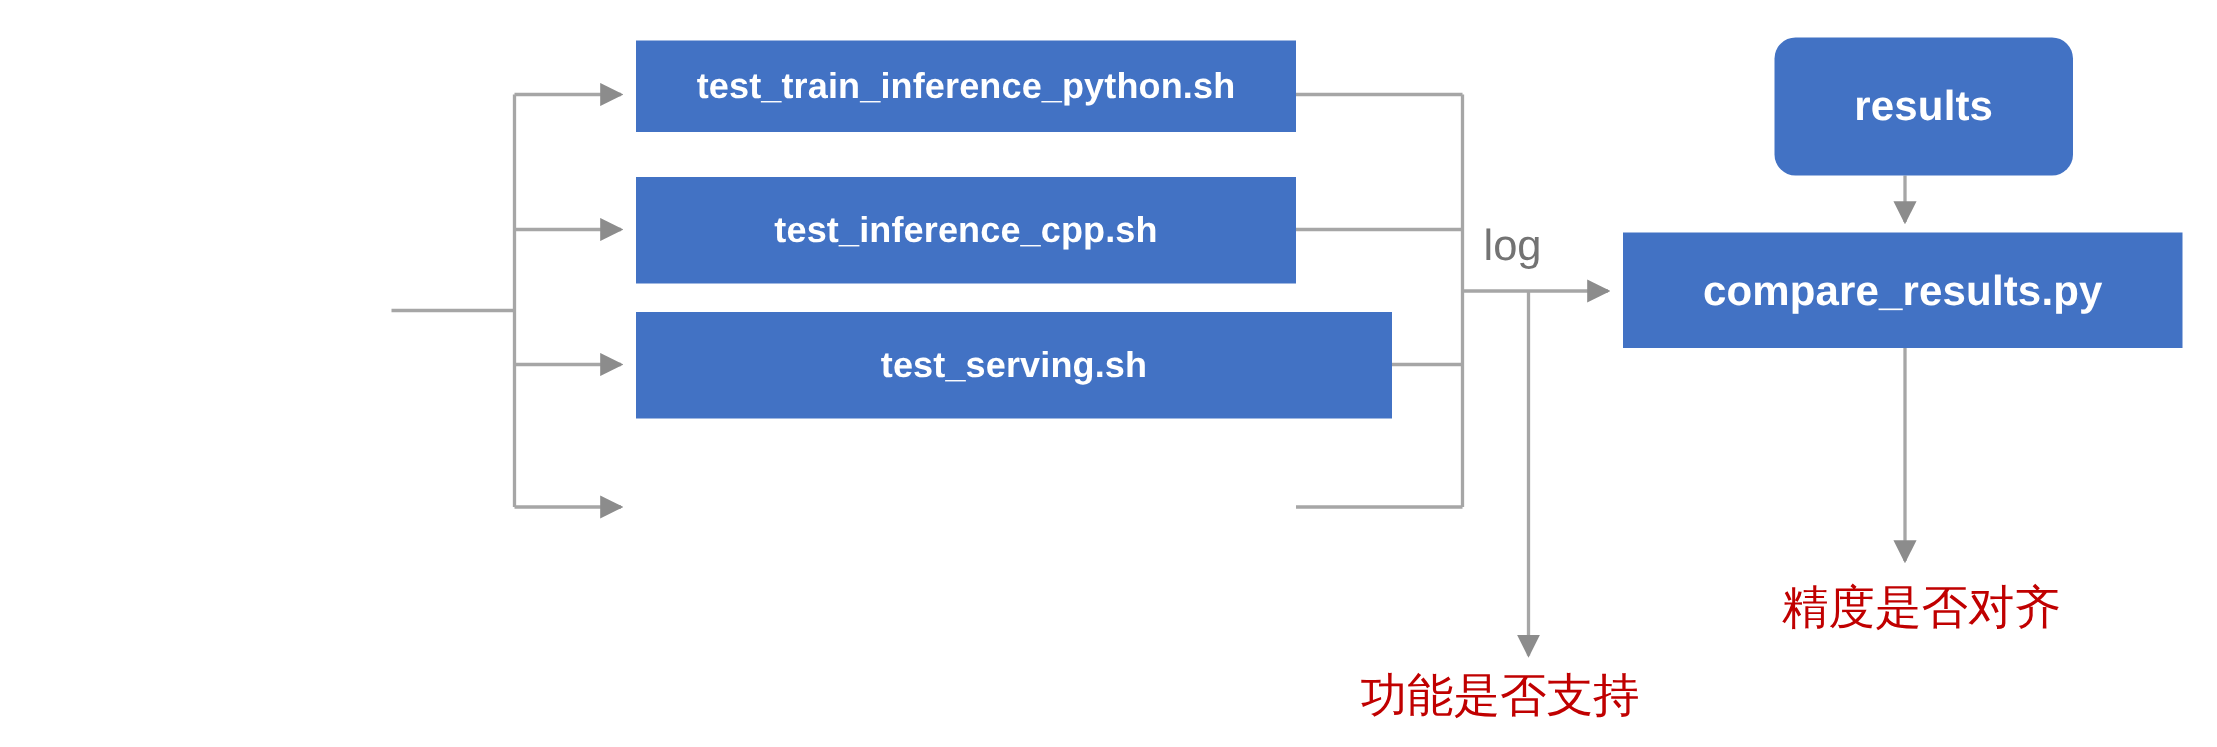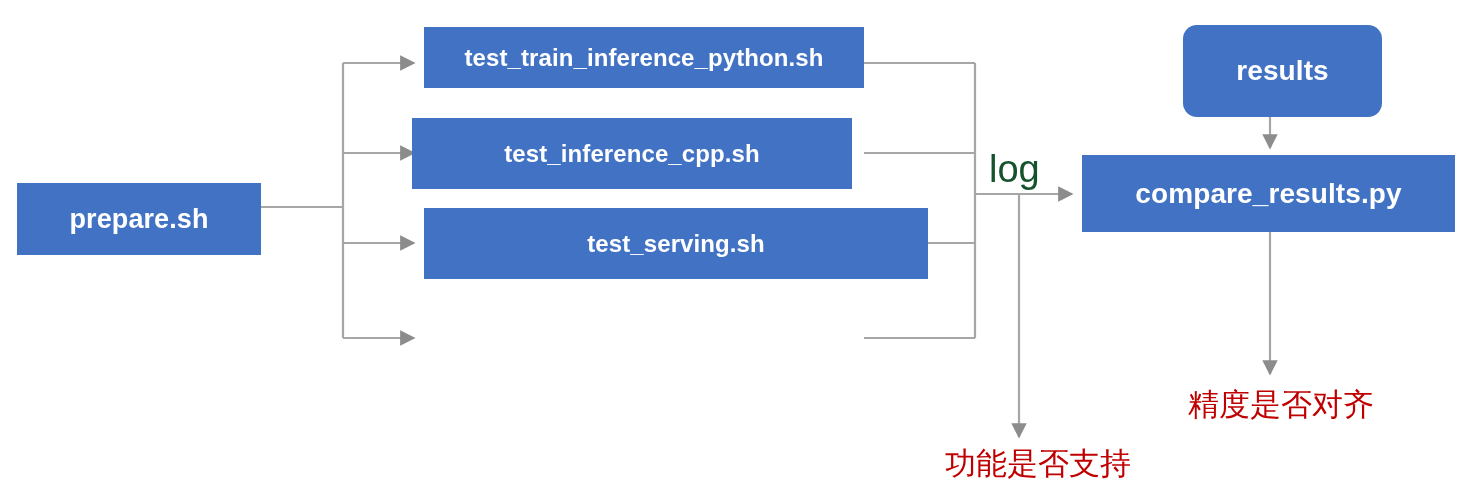--- a/index.html
+++ b/index.html
@@ -49,21 +49,21 @@
     font-size: 27px;
   }
   #node-train-python {
     left: 424px;
     top: 27px;
     width: 440px;
     height: 61px;
     font-size: 24px;
   }
   #node-inference-cpp {
-    left: 412px;
+    left: 424px;
     top: 118px;
     width: 440px;
     height: 71px;
     font-size: 24px;
   }
   #node-serving {
     left: 424px;
     top: 208px;
     width: 504px;
     height: 71px;
@@ -87,41 +87,41 @@
   }
   #node-compare {
     left: 1082px;
     top: 155px;
     width: 373px;
     height: 77px;
     font-size: 28px;
   }
   .edge-label {
     position: absolute;
-    color: #14532d;
-    font-size: 38px;
+    color: #737373;
+    font-size: 29px;
     font-weight: normal;
     white-space: nowrap;
     z-index: 3;
   }
   #label-log {
     left: 989px;
     top: 148px;
   }
   .note {
     position: absolute;
     color: #c00000;
     font-size: 31px;
     font-weight: normal;
     white-space: nowrap;
     z-index: 3;
     font-family: "DejaVu Sans", "Liberation Sans", sans-serif;
   }
   #note-function {
-    left: 945px;
+    left: 907px;
     top: 443px;
   }
   #note-precision {
     left: 1188px;
     top: 384px;
   }
 </style>
 </head>
 <body>
 
@@ -152,23 +152,20 @@
       <path d="M 975 194 L 1072 194" marker-end="url(#arrow)"></path>
 
       <path d="M 1019 194 L 1019 437" marker-end="url(#arrow)"></path>
 
       <path d="M 1270 117 L 1270 148" marker-end="url(#arrow)"></path>
 
       <path d="M 1270 232 L 1270 374" marker-end="url(#arrow)"></path>
     </g>
   </svg>
 
-  <div class="node" id="node-prepare">
-    <span class="node-label">prepare.sh</span>
-  </div>
 
   <div class="node" id="node-train-python">
     <span class="node-label">test_train_inference_python.sh</span>
   </div>
 
   <div class="node" id="node-inference-cpp">
     <span class="node-label">test_inference_cpp.sh</span>
   </div>
 
   <div class="node" id="node-serving">

